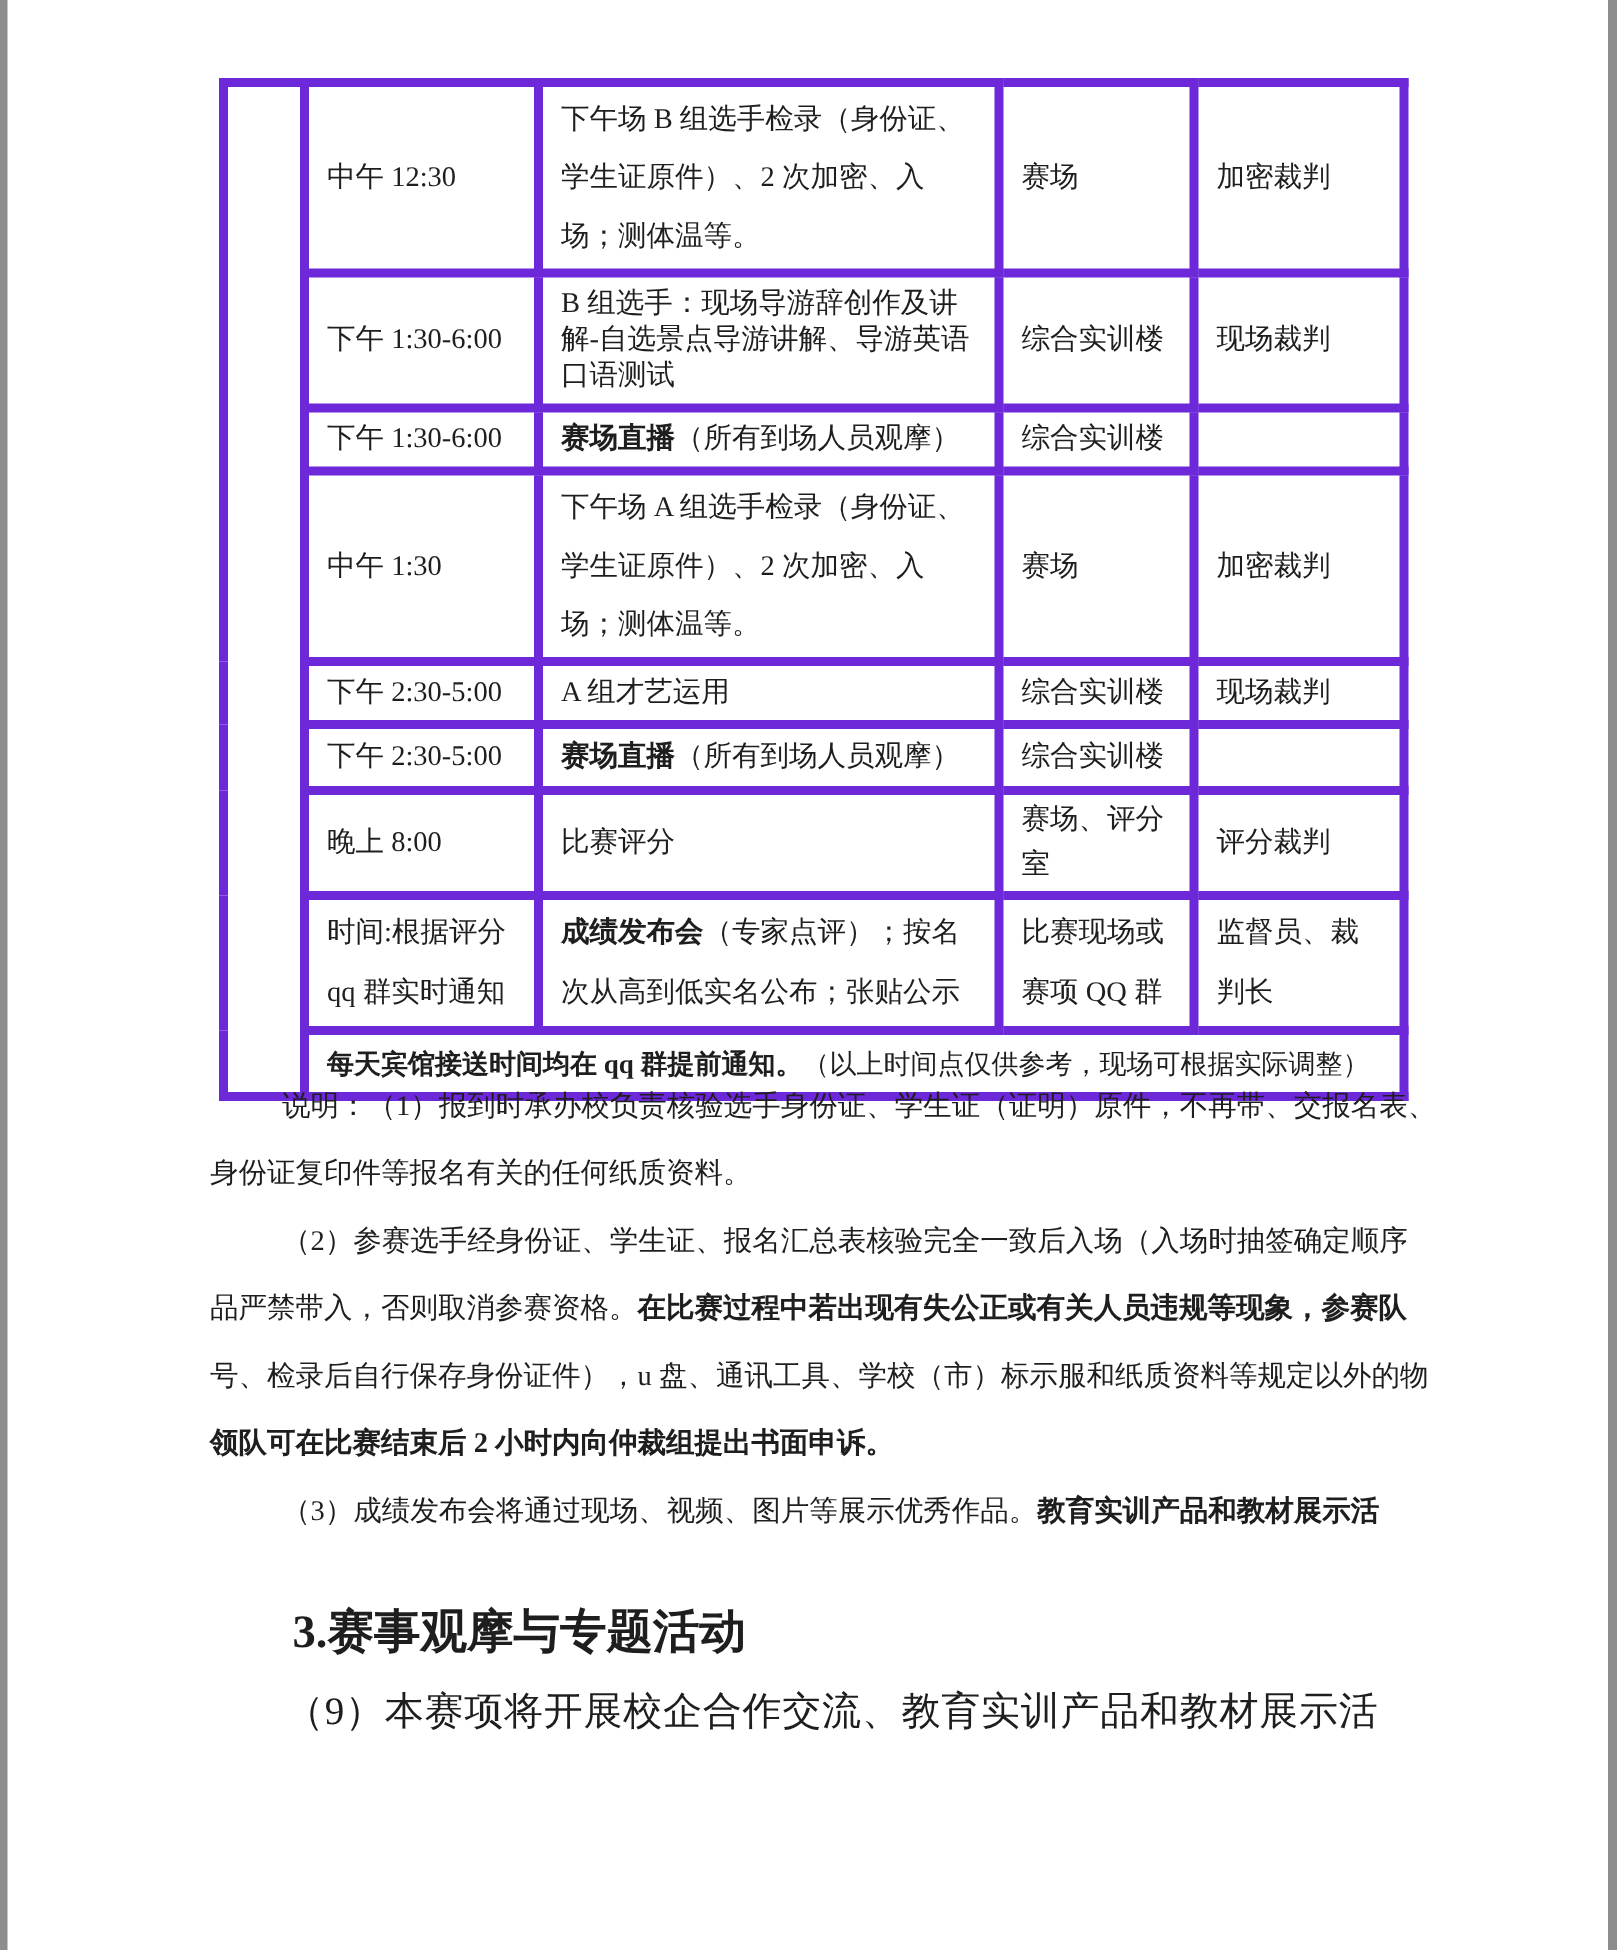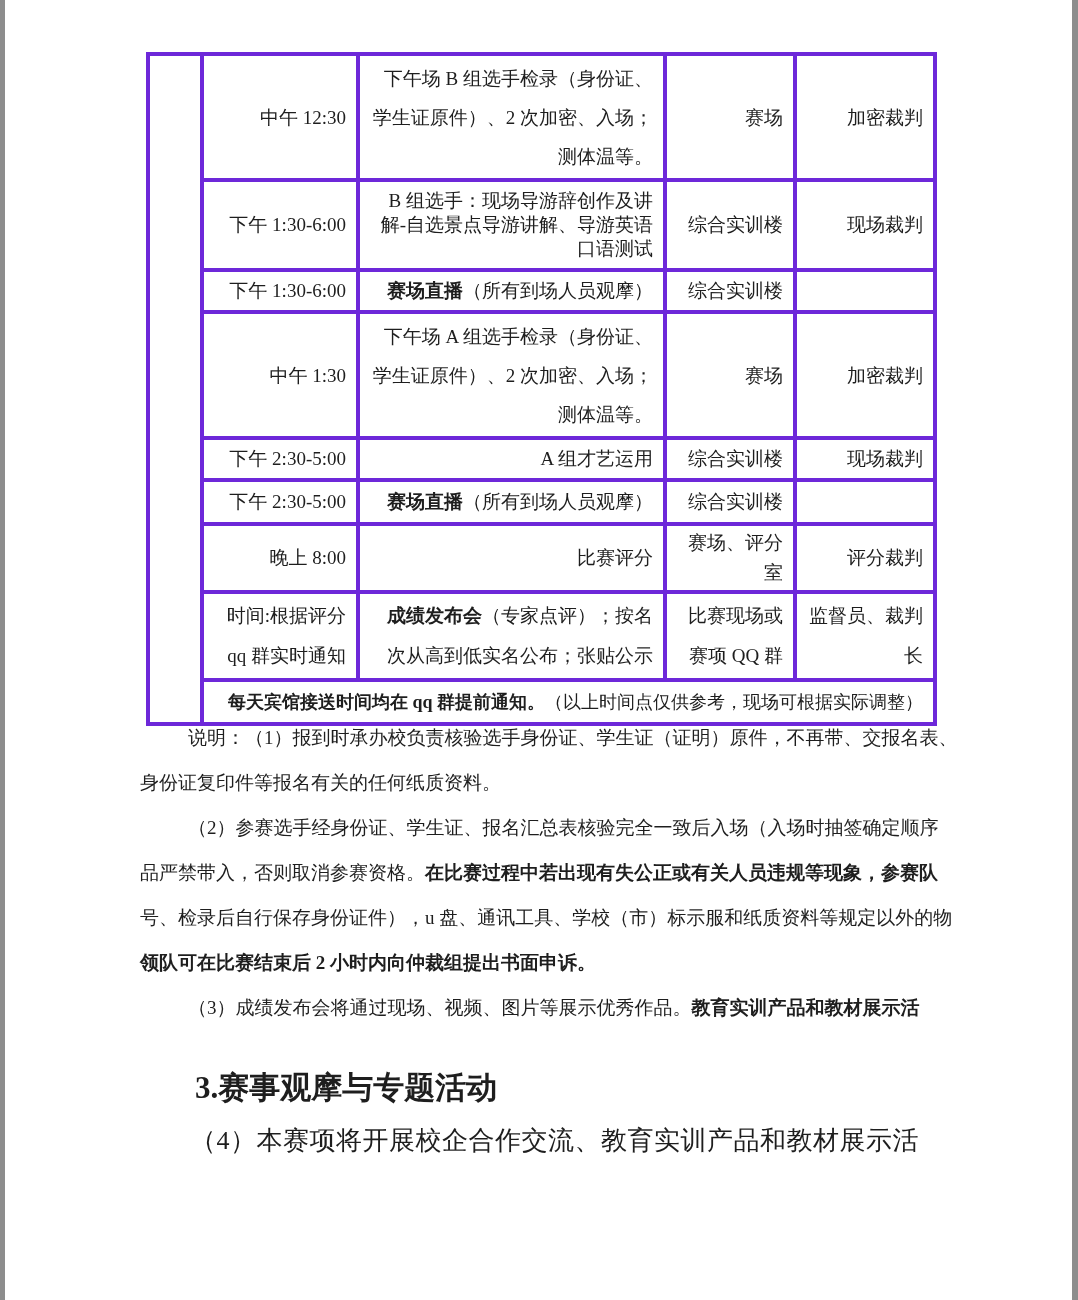--- a/index.html
+++ b/index.html
@@ -16,26 +16,25 @@
   .edge-right{left:1072px;width:6px;}
 
   
   table.sched{
     position:absolute;left:146px;top:52px;
     width:787px;
     border-collapse:collapse;table-layout:fixed;
     font-size:19px;
   }
   table.sched td{
-    border:4px solid #6d28d9;
+    border:6px solid #6d28d9;
     vertical-align:middle;
     padding:2px 10px 2px 12px;
     line-height:30px;
     word-break:break-all;
-    text-align:right;
   }
   table.sched{border:2px solid #3d3d3d;}
   tr.r0{height:126px;} tr.r0 td{line-height:39px;}
   tr.r1{height:90px;}  tr.r1 td{line-height:24px;}
   tr.r2{height:42px;}
   tr.r3{height:126px;} tr.r3 td{line-height:39px;}
   tr.r4{height:42px;}
   tr.r5{height:44px;}
   tr.r6{height:40px;}
   tr.r7{height:86px;}  tr.r7 td{line-height:40px;}
@@ -142,15 +141,15 @@
     <div class="note-line"><span>身份证复印件等报名有关的任何纸质资料。</span><span class="bd"></span></div>
     <div class="note-line ind"><span>（2）参赛选手经身份证、学生证、报名汇总表核验完全一致后入场（入场时抽签确定顺序</span><span class="bd"></span></div>
     <div class="note-line"><span>品严禁带入，否则取消参赛资格。</span><span class="bd">在比赛过程中若出现有失公正或有关人员违规等现象，参赛队</span></div>
     <div class="note-line"><span>号、检录后自行保存身份证件），u 盘、通讯工具、学校（市）标示服和纸质资料等规定以外的物</span><span class="bd"></span></div>
     <div class="note-line"><span></span><span class="bd">领队可在比赛结束后 2 小时内向仲裁组提出书面申诉。</span></div>
     <div class="note-line ind"><span>（3）成绩发布会将通过现场、视频、图片等展示优秀作品。</span><span class="bd">教育实训产品和教材展示活</span></div>
   </div>
 
   <div class="section">
     <div class="sec-heading">3.赛事观摩与专题活动</div>
-    <div class="sec-line ind2">（4）本赛项将开展校企合作交流、教育实训产品和教材展示活</div>
+    <div class="sec-line ind2">（9）本赛项将开展校企合作交流、教育实训产品和教材展示活</div>
   </div>
 </div>
 
 </body></html>

